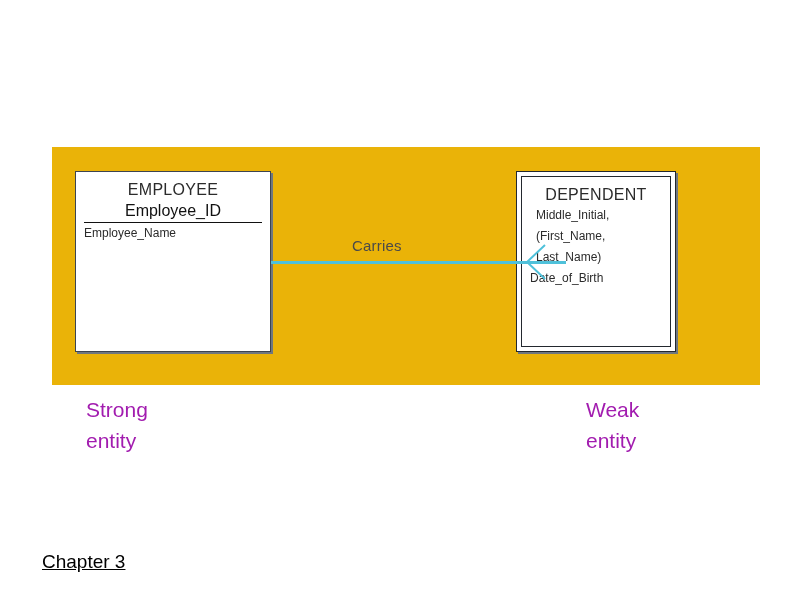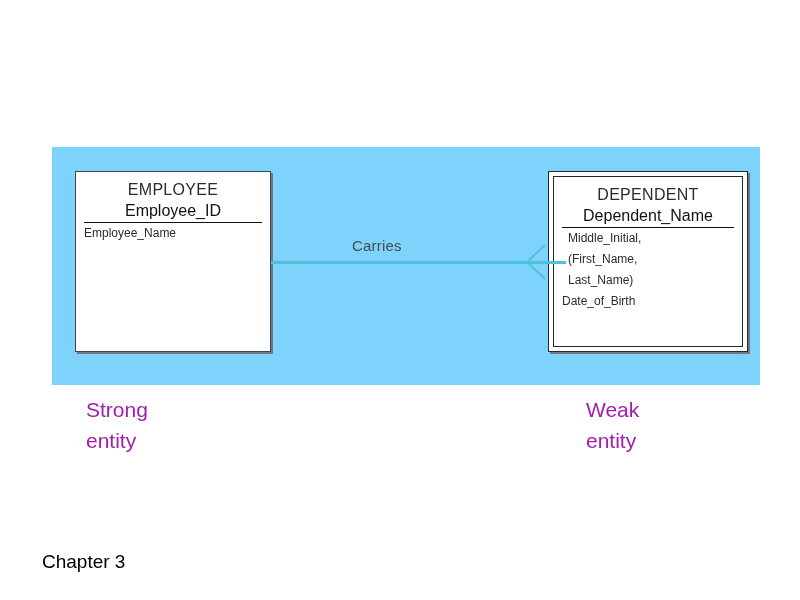--- a/index.html
+++ b/index.html
@@ -36,42 +36,42 @@
     white-space: pre-line;
   }
 
   
   .diagram-panel {
     position: absolute;
     left: 52px;
     top: 147px;
     width: 708px;
     height: 238px;
-    background: #7dd3fc;
+    background: #eab308;
     z-index: 2;
   }
 
   
   .entity {
     position: absolute;
     background: #ffffff;
     box-sizing: border-box;
   }
   .entity-strong {
     left: 23px;
     top: 24px;
     width: 196px;
     height: 181px;
     border: 1.5px solid #3c4450;
     box-shadow: 2px 2px 0 0 #6f7780;
   }
   .entity-weak {
-    left: 496px;
+    left: 464px;
     top: 24px;
-    width: 200px;
+    width: 160px;
     height: 181px;
     border: 1.5px solid #23282e;
     box-shadow: 2px 2px 0 0 #6f7780;
   }
   .entity-weak-inner {
     position: absolute;
     left: 4px;
     top: 4px;
     right: 4px;
     bottom: 4px;
@@ -168,20 +168,21 @@
 
   
   .footer-chapter {
     position: absolute;
     left: 42px;
     top: 551px;
     font-size: 19px;
     color: #000000;
     z-index: 4;
     white-space: nowrap;
+    text-decoration: underline;
   }
 </style>
 </head>
 <body>
 
 <div id="slide">
 
 
   <div class="diagram-panel">
 
@@ -198,21 +199,20 @@
     <div class="rel-line"></div>
 
     <svg class="crowsfoot" viewBox="0 0 36 38">
       <path d="M35 2 L17 19 L35 36" fill="none" stroke="#4FC1DA" stroke-width="2"></path>
     </svg>
 
     <div class="entity entity-weak">
       <div class="entity-weak-inner">
         <div class="entity-inner-pad">
           <div class="entity-title">DEPENDENT</div>
-          <span class="entity-key">Dependent_Name</span>
           <span class="entity-attr indent">Middle_Initial,</span>
           <span class="entity-attr indent">(First_Name,</span>
           <span class="entity-attr indent">Last_Name)</span>
           <span class="entity-attr">Date_of_Birth</span>
         </div>
       </div>
     </div>
 
   </div>
 

